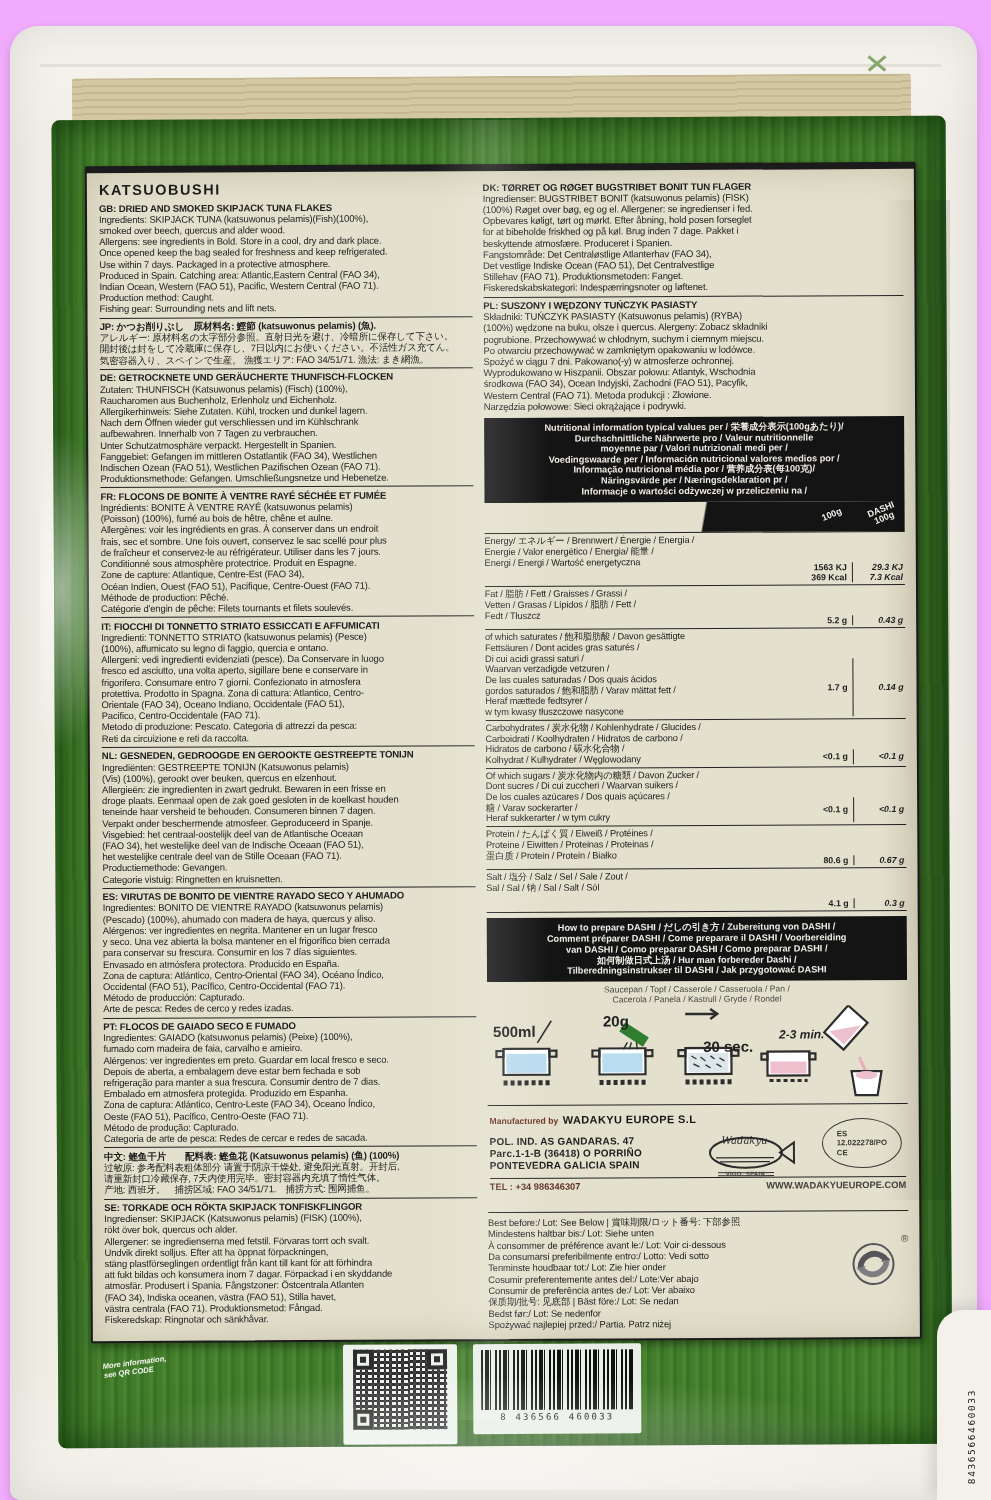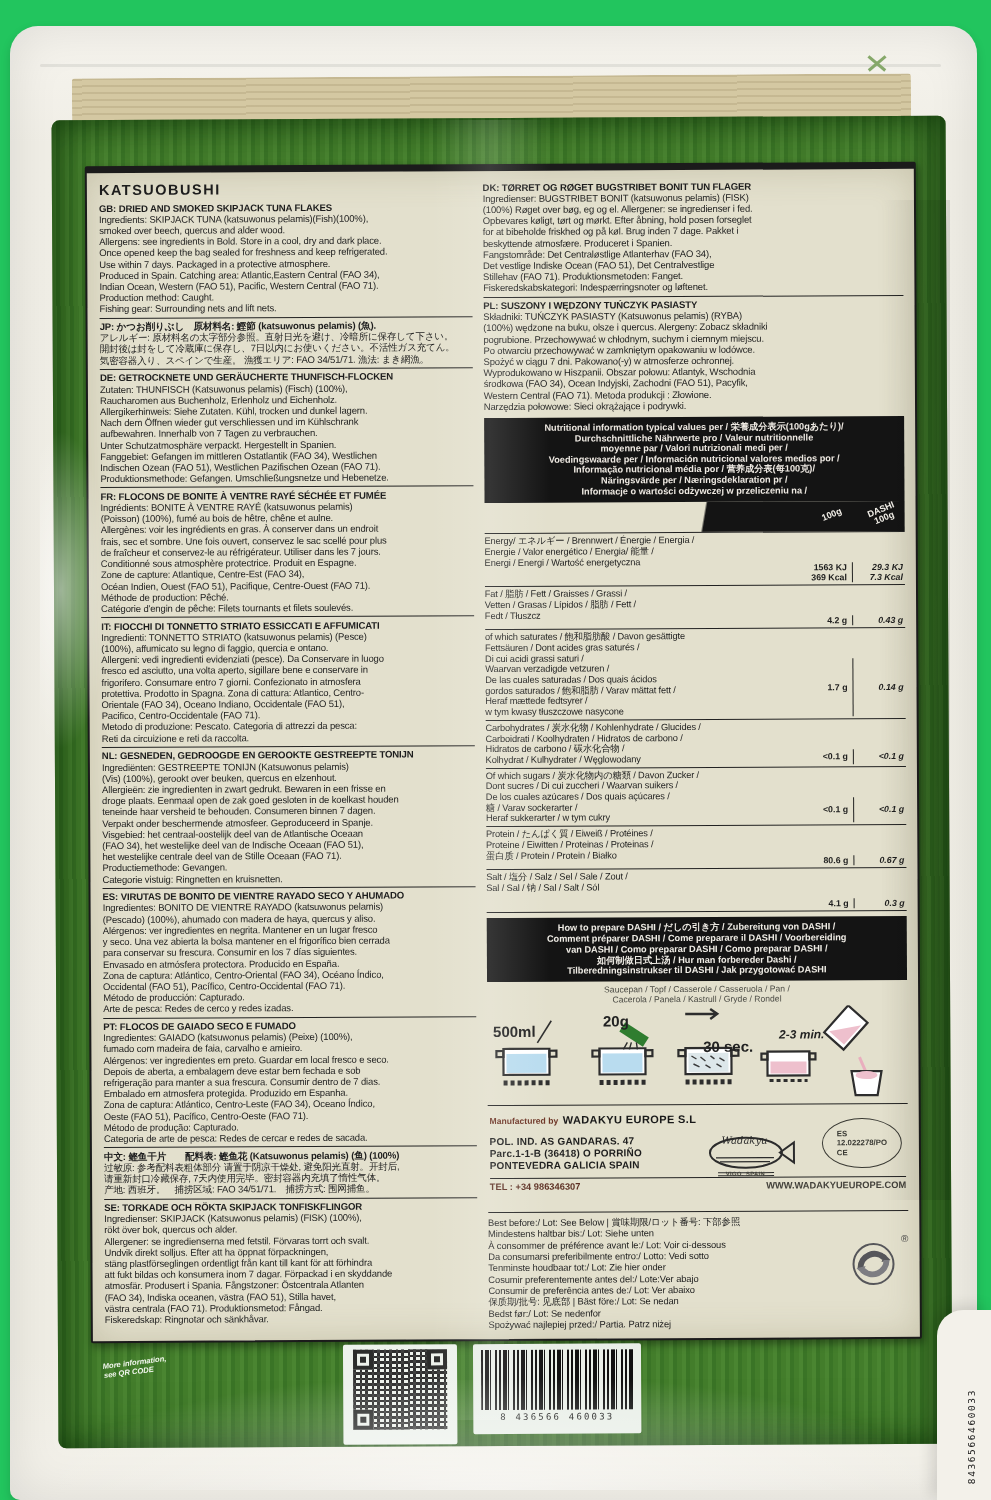--- a/index.html
+++ b/index.html
@@ -1,16 +1,16 @@
 <!DOCTYPE html>
 <html><head>
 <meta charset="utf-8">
 <style>
   html,body{margin:0;padding:0;background:#fff;}
-  .photo{position:relative;width:991px;height:1500px;background:#22c55e;overflow:hidden;
+  .photo{position:relative;width:991px;height:1500px;background:#f0abfc;overflow:hidden;
          font-family:"Liberation Sans","DejaVu Sans",sans-serif;color:#1d1d1d;}
   
   .bag{position:absolute;left:10px;top:26px;right:14px;bottom:0;
        background:linear-gradient(180deg,#f6f4ee 0%,#f0eee6 8%,#efede4 90%,#f3f1ea 100%);
        border-radius:28px 28px 10px 10px;
        box-shadow:inset 0 0 50px rgba(0,0,0,.10), 0 4px 10px rgba(0,0,0,.15);}
   .seal{position:absolute;left:72px;right:80px;top:76px;height:44px;background:#d4c8a2;
         border-radius:3px;transform:rotate(-.35deg);
         background-image:repeating-linear-gradient(180deg,rgba(90,70,30,.12) 0 2px,transparent 2px 7px);}
   .fold{position:absolute;left:40px;right:50px;top:64px;height:3px;background:rgba(0,0,0,.07);border-radius:2px;}
@@ -290,21 +290,21 @@
 Energi / Energi / Wartość energetyczna</div>
               <div class="nv v1">1563 KJ
 369 Kcal</div>
               <div class="nv v2">29.3 KJ
 7.3 Kcal</div>
             </div>
               <div class="nrow">
               <div class="nlabel">Fat / 脂肪 / Fett /  Graisses / Grassi /
 Vetten / Grasas / Lípidos / 脂肪 / Fett /
 Fedt / Tłuszcz</div>
-              <div class="nv v1">4.2 g</div>
+              <div class="nv v1">5.2 g</div>
               <div class="nv v2">0.43 g</div>
             </div>
               <div class="nrow">
               <div class="nlabel">of which saturates / 飽和脂肪酸 / Davon gesättigte
 Fettsäuren / Dont acides gras saturés /
 Di cui acidi grassi saturi /
 Waarvan verzadigde vetzuren /
 De las cuales saturadas /  Dos quais ácidos
 gordos saturados / 飽和脂肪 / Varav mättat fett /
 Heraf mættede fedtsyrer /

